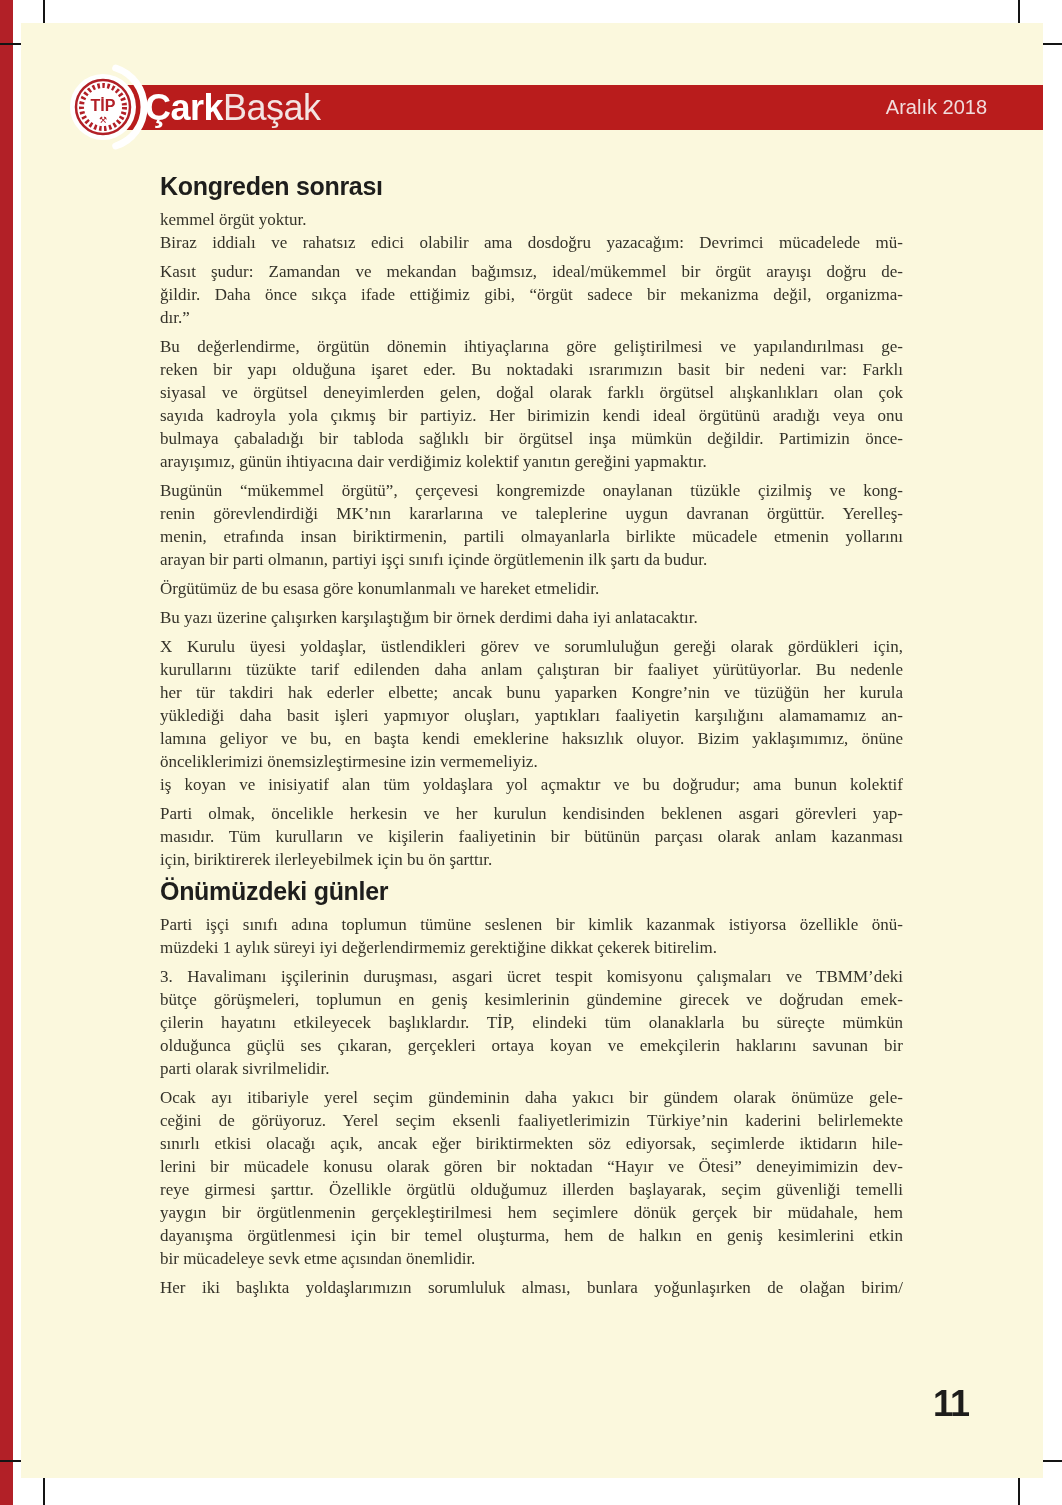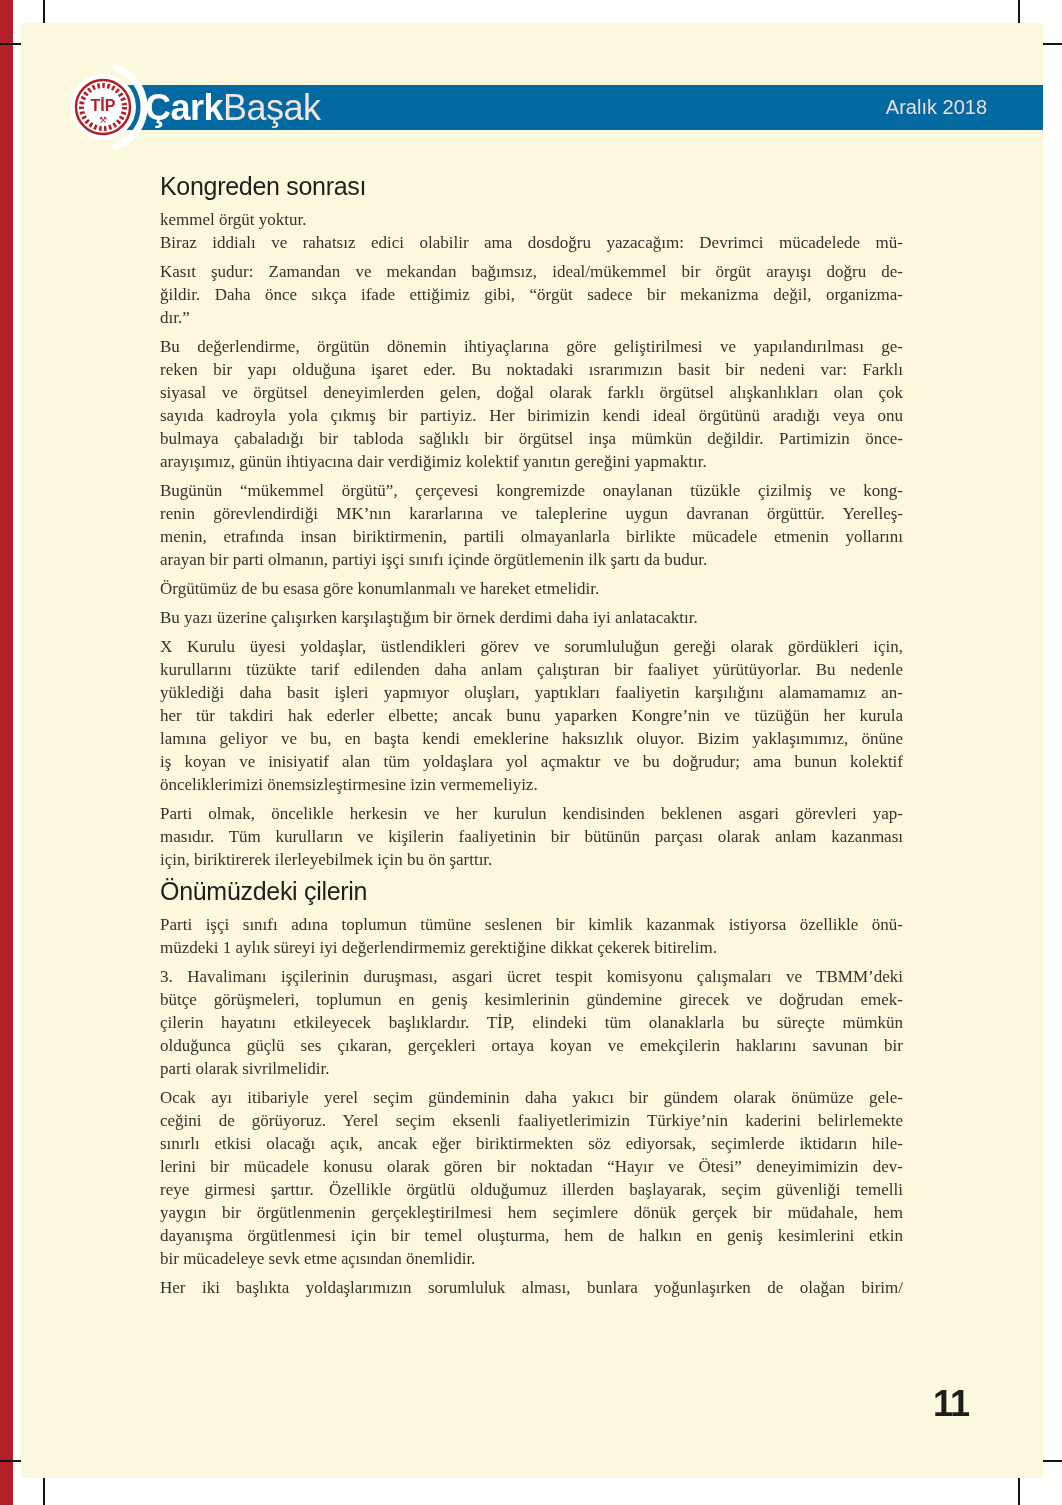--- a/index.html
+++ b/index.html
@@ -5,33 +5,33 @@
   html,body{margin:0;padding:0;}
   body{width:1062px;height:1505px;position:relative;background:#ffffff;overflow:hidden;
        font-family:"Liberation Sans",sans-serif;}
   
   .bleed-stripe{position:absolute;left:0;top:0;width:13px;height:1505px;background:#b22027;}
   
   .crop{position:absolute;background:#141414;}
   
   .page{position:absolute;left:21px;top:23px;width:1022px;height:1455px;background:#fbf8dd;}
   
-  .banner{position:absolute;left:67px;top:62px;right:0;height:45px;background:#0369a1;}
+  .banner{position:absolute;left:67px;top:62px;right:0;height:45px;background:#b91c1c;}
   .masthead{position:absolute;left:57px;top:0;height:45px;line-height:45px;
             font-size:36px;letter-spacing:-0.5px;white-space:nowrap;}
   .mast-bold{color:#ffffff;font-weight:bold;}
   .mast-light{color:#f3e4e2;font-weight:normal;}
   .issue{position:absolute;right:56px;top:0;height:45px;line-height:45px;
          color:#f1dcdc;font-size:20px;}
   
   .logo{position:absolute;left:32px;top:34px;width:100px;height:100px;}
   
   .article{position:absolute;left:139px;top:149px;width:743px;
            font-family:"Liberation Serif",serif;font-size:17px;color:#35332a;}
-  .heading{font-family:"Liberation Sans",sans-serif;font-weight:normal;
+  .heading{font-family:"Liberation Sans",sans-serif;font-weight:bold;
            font-size:25px;line-height:28px;letter-spacing:-0.3px;
            color:#1e1e1c;margin:0 0 8px 0;}
   .para{margin:0 0 6px 0;}
   .pline{height:23px;line-height:23px;overflow:hidden;text-align:justify;}
   .pline::after{content:"";display:inline-block;width:100%;height:0;}
   .pline.last{text-align:left;}
   .pline.last::after{content:none;}
   .sans{font-family:Liberation Serif, serif;font-size:16px;}
   
   .pagenum{position:absolute;left:912px;top:1360px;width:50px;text-align:left;
@@ -96,32 +96,32 @@
       </div>
       <div class="para">
         <div class="pline last">Örgütümüz de bu esasa göre konumlanmalı ve hareket etmelidir.</div>
       </div>
       <div class="para">
         <div class="pline last">Bu yazı üzerine çalışırken karşılaştığım bir örnek derdimi daha iyi anlatacaktır.</div>
       </div>
       <div class="para">
         <div class="pline">X Kurulu üyesi yoldaşlar, üstlendikleri görev ve sorumluluğun gereği olarak gördükleri için,</div>
         <div class="pline">kurullarını tüzükte tarif edilenden daha anlam çalıştıran bir faaliyet yürütüyorlar. Bu nedenle</div>
+        <div class="pline">her tür takdiri hak ederler elbette; ancak bunu yaparken Kongre’nin ve tüzüğün her kurula</div>
         <div class="pline">yüklediği daha basit işleri yapmıyor oluşları, yaptıkları faaliyetin karşılığını alamamamız an-</div>
-        <div class="pline">her tür takdiri hak ederler elbette; ancak bunu yaparken Kongre’nin ve tüzüğün her kurula</div>
         <div class="pline">lamına geliyor ve bu, en başta kendi emeklerine haksızlık oluyor. Bizim yaklaşımımız, önüne</div>
+        <div class="pline last">önceliklerimizi önemsizleştirmesine izin vermemeliyiz.</div>
         <div class="pline">iş koyan ve inisiyatif alan tüm yoldaşlara yol açmaktır ve bu doğrudur; ama bunun kolektif</div>
-        <div class="pline last">önceliklerimizi önemsizleştirmesine izin vermemeliyiz.</div>
       </div>
       <div class="para">
         <div class="pline">Parti olmak, öncelikle herkesin ve her kurulun kendisinden beklenen asgari görevleri yap-</div>
         <div class="pline">masıdır. Tüm kurulların ve kişilerin faaliyetinin bir bütünün parçası olarak anlam kazanması</div>
         <div class="pline last">için, biriktirerek ilerleyebilmek için bu ön şarttır.</div>
       </div>
-      <div class="heading">Önümüzdeki çilerin</div>
+      <div class="heading">Önümüzdeki günler</div>
       <div class="para">
         <div class="pline">Parti işçi sınıfı adına toplumun tümüne seslenen bir kimlik kazanmak istiyorsa özellikle önü-</div>
         <div class="pline last">müzdeki 1 aylık süreyi iyi değerlendirmemiz gerektiğine dikkat çekerek bitirelim.</div>
       </div>
       <div class="para">
         <div class="pline">3. Havalimanı işçilerinin duruşması, asgari ücret tespit komisyonu çalışmaları ve TBMM’deki</div>
         <div class="pline">bütçe görüşmeleri, toplumun en geniş kesimlerinin gündemine girecek ve doğrudan emek-</div>
         <div class="pline">çilerin hayatını etkileyecek başlıklardır. TİP, elindeki tüm olanaklarla bu süreçte mümkün</div>
         <div class="pline">olduğunca güçlü ses çıkaran, gerçekleri ortaya koyan ve emekçilerin haklarını savunan bir</div>
         <div class="pline last">parti olarak sivrilmelidir.</div>

